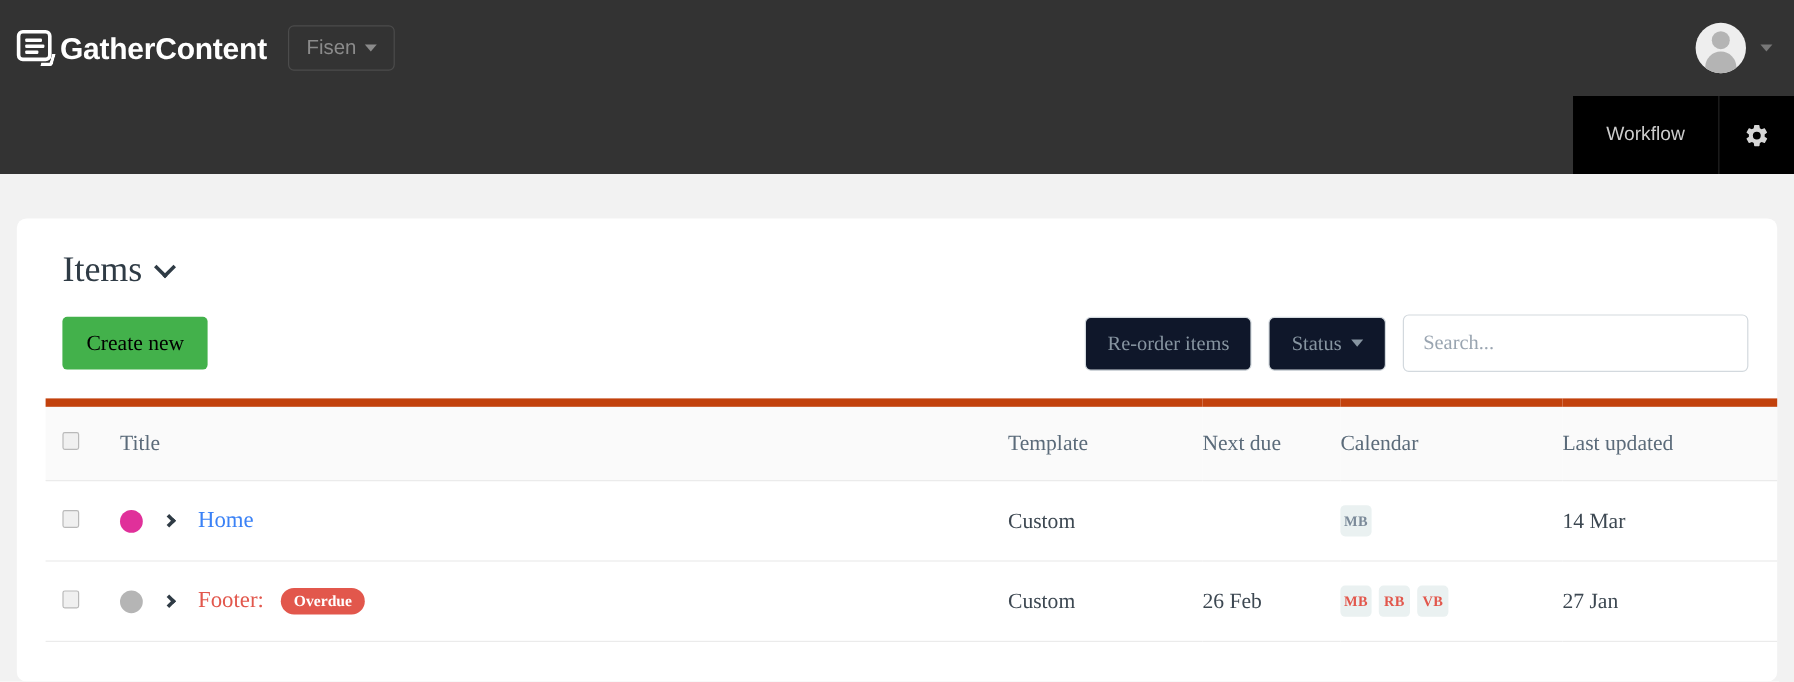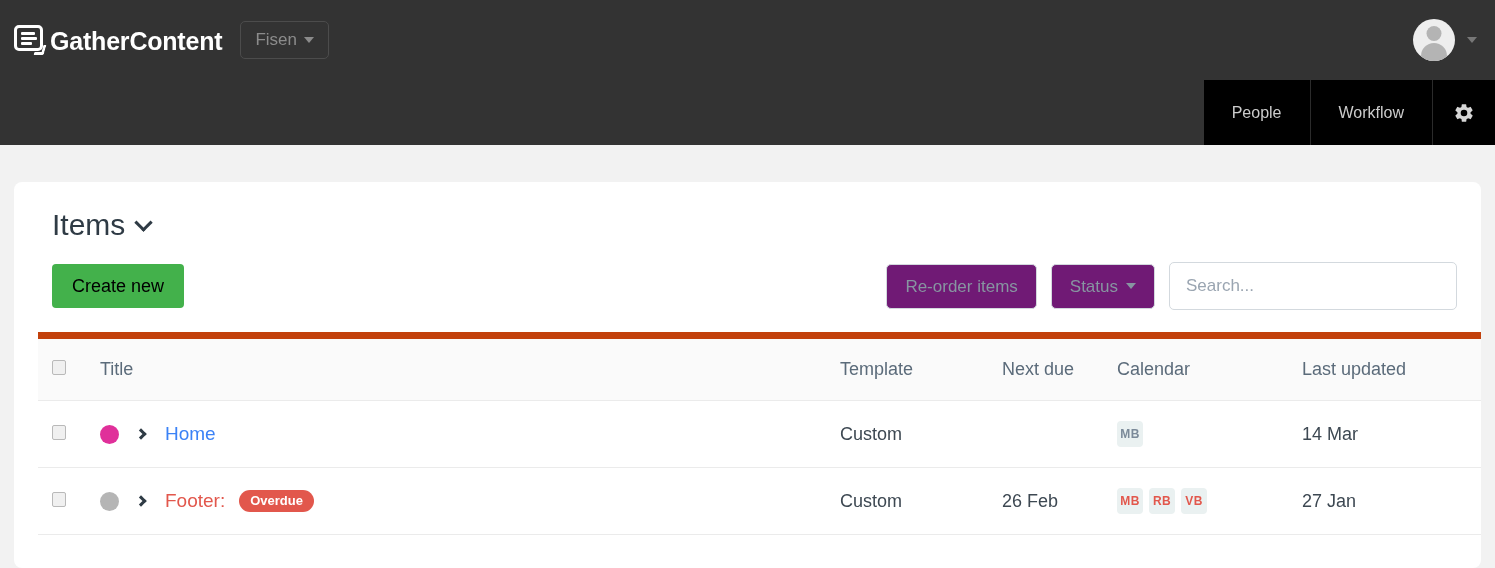--- a/index.html
+++ b/index.html
@@ -178,20 +178,21 @@
   .page-wrap {
     padding: 37px 14px 0 14px;
     height: calc(568px - 145px);
   }
   .card {
     background: #ffffff;
     border-radius: 8px;
     height: 100%;
     padding: 0 24px;
     overflow: hidden;
+    font-family: Liberation Serif, serif;
   }
 
   .card-title {
     display: flex;
     align-items: center;
     gap: 12px;
     padding: 28px 0 0 14px;
     cursor: pointer;
     width: max-content;
   }
@@ -249,21 +250,21 @@
     cursor: pointer;
   }
   .assign-filter label {
     font-size: 18px;
     color: #3d4852;
     cursor: pointer;
     white-space: nowrap;
   }
   .btn-outline {
     border: 1px solid #d3d9de;
-    background: #701a75;
+    background: #0f172a;
     border-radius: 5px;
     color: #8795a1;
     font-size: 17px;
     padding: 13px 18px;
     cursor: pointer;
     font-family: inherit;
     display: flex;
     align-items: center;
     gap: 8px;
     line-height: 1;
@@ -398,21 +399,20 @@
     </div>
     <span class="avatar-caret">
       <span class="caret-down"></span>
     </span>
   </div>
 </div>
 
 <div class="navbar">
 
   <div class="nav-group right">
-    <div class="nav-tab">People</div>
     <div class="nav-tab">Workflow</div>
     <div class="nav-tab icon-tab">
       <span class="gear">
         <svg viewBox="0 0 24 24" width="22" height="22" fill="#d6d6d6">
           <path d="M19.14 12.94a7.5 7.5 0 0 0 .05-.94 7.5 7.5 0 0 0-.05-.94l2.03-1.58a.5.5 0 0 0 .12-.62l-1.92-3.32a.5.5 0 0 0-.6-.22l-2.39.96a7.3 7.3 0 0 0-1.62-.94l-.36-2.54a.5.5 0 0 0-.5-.42h-3.84a.5.5 0 0 0-.5.42l-.36 2.54c-.58.24-1.12.56-1.62.94l-2.39-.96a.5.5 0 0 0-.6.22L2.71 8.86a.5.5 0 0 0 .12.62l2.03 1.58c-.03.31-.05.62-.05.94s.02.63.05.94l-2.03 1.58a.5.5 0 0 0-.12.62l1.92 3.32c.12.22.38.3.6.22l2.39-.96c.5.38 1.04.7 1.62.94l.36 2.54c.04.24.25.42.5.42h3.84c.25 0 .46-.18.5-.42l.36-2.54c.58-.24 1.12-.56 1.62-.94l2.39.96c.22.08.48 0 .6-.22l1.92-3.32a.5.5 0 0 0-.12-.62l-2.03-1.58zM12 15.6A3.6 3.6 0 1 1 12 8.4a3.6 3.6 0 0 1 0 7.2z"></path>
         </svg>
       </span>
     </div>
   </div>
 </div>

